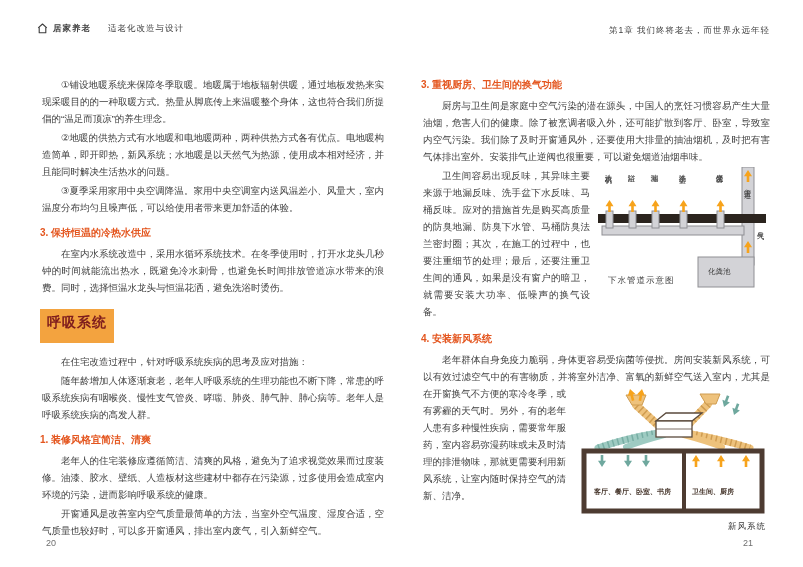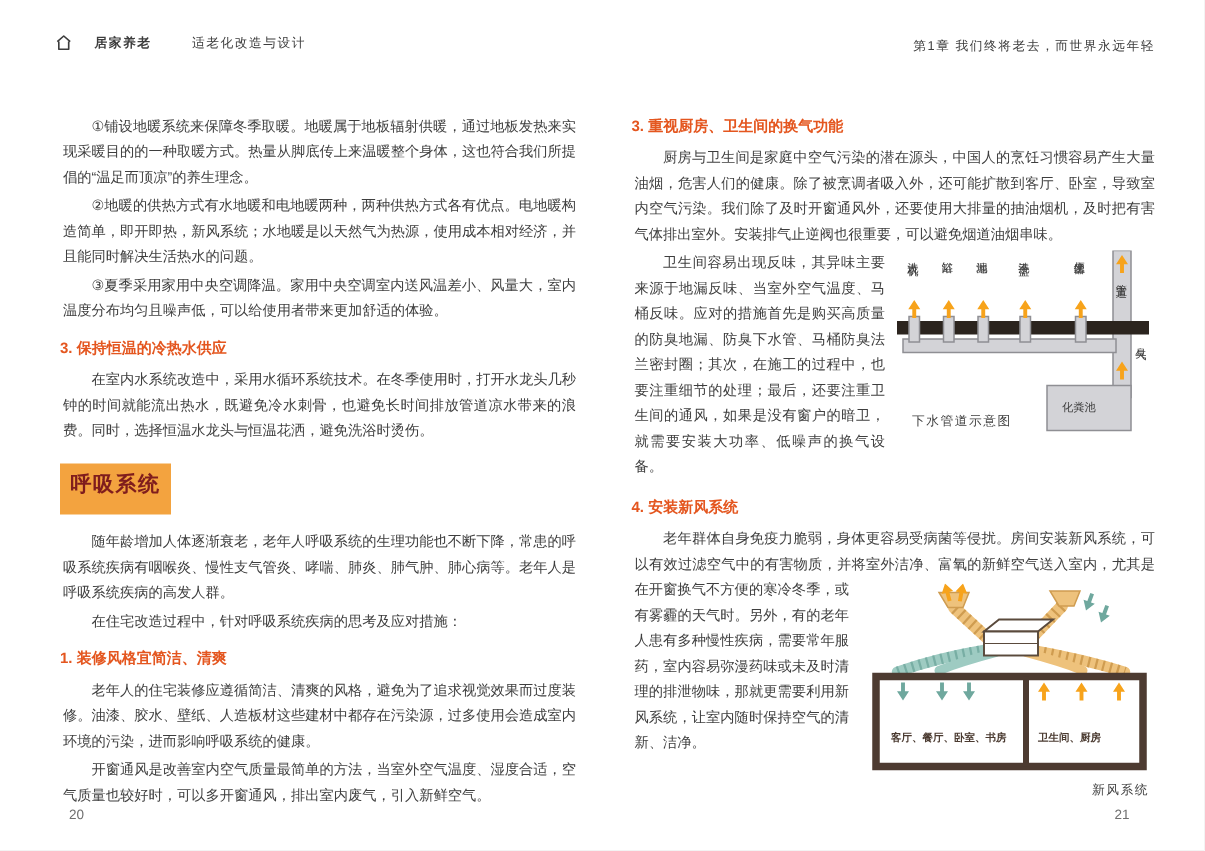--- a/index.html
+++ b/index.html
@@ -8,21 +8,21 @@
     --pipe:#d3d3d7; --slab:#2b241e; --house:#4d3b31;
   }
   *{box-sizing:border-box}
   html,body{margin:0;padding:0;background:#e9e9e9}
   .spread{
     position:relative;width:803px;height:567px;background:#ffffff;
     font-family:"Liberation Sans","DejaVu Sans",sans-serif;color:var(--body);
     overflow:hidden;margin:0 auto;
   }
   
-  .hdr-left{position:absolute;left:37px;top:23px;display:flex;align-items:flex-start;gap:15px;font-size:8.5px;color:#3d3d3d}
+  .hdr-left{position:absolute;left:37px;top:23px;display:flex;align-items:flex-start;gap:5px;font-size:8.5px;color:#3d3d3d}
   .hdr-left .brand{font-weight:bold;letter-spacing:1px}
   .hdr-left .subtitle{margin-left:12px;letter-spacing:1px}
   .hdr-right{position:absolute;right:33px;top:25px;font-size:8.5px;color:#3d3d3d;letter-spacing:1px}
   
   .page{position:absolute;top:74px}
   .page-left{left:40px;width:346px}
   .page-right{left:421px;width:351px}
   p.body{margin:2px;font-size:9.5px;line-height:17px;text-align:justify;text-indent:2em;word-break:break-all}
   .num-heading{margin:10px 0 5px;font-size:10px;line-height:14px;color:var(--accent);font-weight:bold;clear:both}
   .section-chip{margin:13px 0 10px}
@@ -60,22 +60,22 @@
 
   <main class="page page-left">
     <p class="body">①铺设地暖系统来保障冬季取暖。地暖属于地板辐射供暖，通过地板发热来实现采暖目的的一种取暖方式。热量从脚底传上来温暖整个身体，这也符合我们所提倡的“温足而顶凉”的养生理念。</p>
     <p class="body">②地暖的供热方式有水地暖和电地暖两种，两种供热方式各有优点。电地暖构造简单，即开即热，新风系统；水地暖是以天然气为热源，使用成本相对经济，并且能同时解决生活热水的问题。</p>
     <p class="body">③夏季采用家用中央空调降温。家用中央空调室内送风温差小、风量大，室内温度分布均匀且噪声低，可以给使用者带来更加舒适的体验。</p>
     <h4 class="num-heading">3. 保持恒温的冷热水供应</h4>
     <p class="body">在室内水系统改造中，采用水循环系统技术。在冬季使用时，打开水龙头几秒钟的时间就能流出热水，既避免冷水刺骨，也避免长时间排放管道凉水带来的浪费。同时，选择恒温水龙头与恒温花洒，避免洗浴时烫伤。</p>
     <div class="section-chip">
       <span>呼吸系统</span>
     </div>
+    <p class="body">在住宅改造过程中，针对呼吸系统疾病的思考及应对措施：</p>
     <p class="body">随年龄增加人体逐渐衰老，老年人呼吸系统的生理功能也不断下降，常患的呼吸系统疾病有咽喉炎、慢性支气管炎、哮喘、肺炎、肺气肿、肺心病等。老年人是呼吸系统疾病的高发人群。</p>
-    <p class="body">在住宅改造过程中，针对呼吸系统疾病的思考及应对措施：</p>
     <h4 class="num-heading">1. 装修风格宜简洁、清爽</h4>
     <p class="body">老年人的住宅装修应遵循简洁、清爽的风格，避免为了追求视觉效果而过度装修。油漆、胶水、壁纸、人造板材这些建材中都存在污染源，过多使用会造成室内环境的污染，进而影响呼吸系统的健康。</p>
     <p class="body">开窗通风是改善室内空气质量最简单的方法，当室外空气温度、湿度合适，空气质量也较好时，可以多开窗通风，排出室内废气，引入新鲜空气。</p>
   </main>
 
   <main class="page page-right">
     <h4 class="num-heading" style="margin-top:4px">3. 重视厨房、卫生间的换气功能</h4>
     <p class="body">厨房与卫生间是家庭中空气污染的潜在源头，中国人的烹饪习惯容易产生大量油烟，危害人们的健康。除了被烹调者吸入外，还可能扩散到客厅、卧室，导致室内空气污染。我们除了及时开窗通风外，还要使用大排量的抽油烟机，及时把有害气体排出室外。安装排气止逆阀也很重要，可以避免烟道油烟串味。</p>
 
     <div class="wrap">
@@ -115,21 +115,21 @@
         <div class="vlab" style="left:6px;top:1px">洗衣机</div>
         <div class="vlab" style="left:29px;top:1px">浴缸</div>
         <div class="vlab" style="left:52px;top:1px">地漏</div>
         <div class="vlab" style="left:80px;top:1px">洗手盆</div>
         <div class="vlab" style="left:117px;top:1px">坐便器</div>
         <div class="vlab" style="left:145px;top:16px">主管道</div>
         <div class="vlab" style="left:158px;top:58px">臭气</div>
         <div class="dlab" style="left:110px;top:100px">化粪池</div>
         <div class="caption pipe-caption">下水管道示意图</div>
       </div>
-      <p class="body">卫生间容易出现反味，其异味主要来源于地漏反味、当室外空气温度、马桶反味。应对的措施首先是购买高质量的防臭地漏、防臭下水管、马桶防臭法兰密封圈；其次，在施工的过程中，也要注重细节的处理；最后，还要注重卫生间的通风，如果是没有窗户的暗卫，就需要安装大功率、低噪声的换气设备。</p>
+      <p class="body">卫生间容易出现反味，其异味主要来源于地漏反味、洗手盆下水反味、马桶反味。应对的措施首先是购买高质量的防臭地漏、防臭下水管、马桶防臭法兰密封圈；其次，在施工的过程中，也要注重细节的处理；最后，还要注重卫生间的通风，如果是没有窗户的暗卫，就需要安装大功率、低噪声的换气设备。</p>
       <div class="clr"></div>
     </div>
 
     <h4 class="num-heading">4. 安装新风系统</h4>
 
     <div class="wrap">
       <div class="float-spacer"></div>
 
       <div class="fresh-diagram">
         <svg width="198" height="144" viewBox="0 0 198 144">

